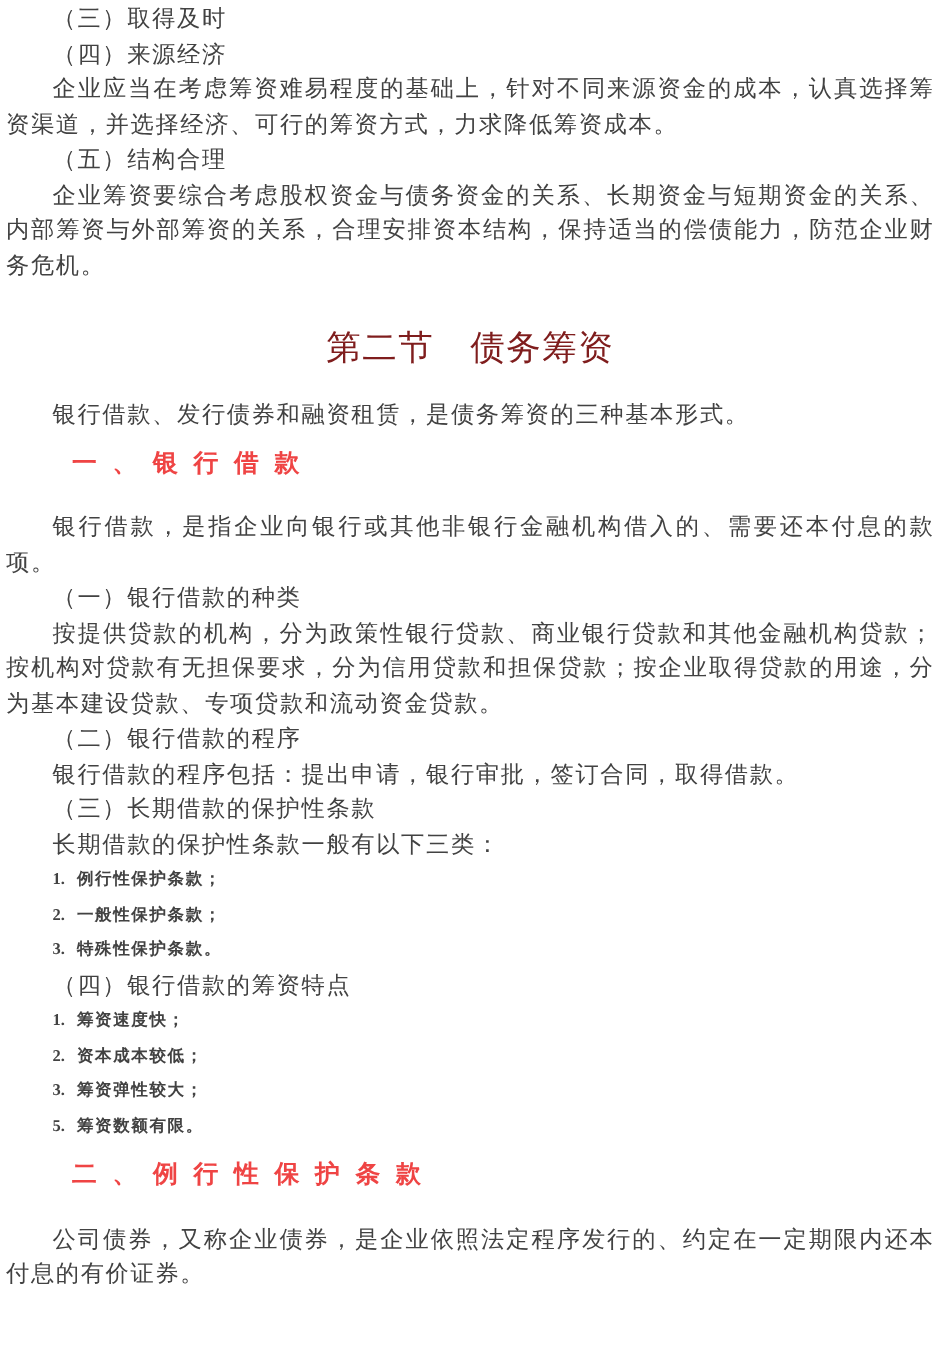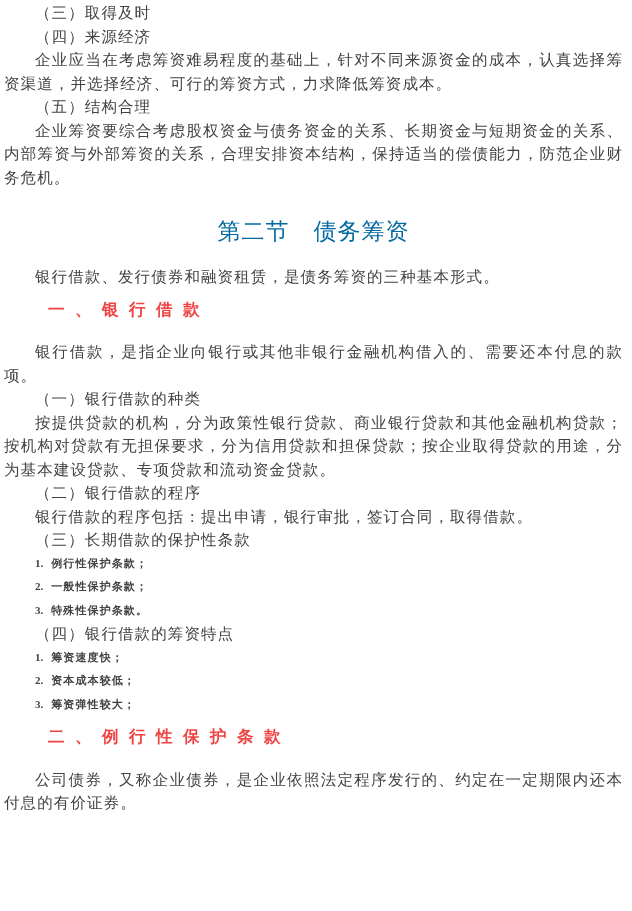--- a/index.html
+++ b/index.html
@@ -39,21 +39,21 @@
     letter-spacing: 0;
     margin-right: 8px;
   }
   .section-title {
     margin: 28px 0 18px 0;
     font-size: 23px;
     line-height: 30px;
     letter-spacing: 1px;
     text-align: center;
     font-weight: normal;
-    color: #0369a1;
+    color: #7f1d1d;
   }
   .bold-heading {
     margin: 9px 0 19px 44px;
     font-family: "Liberation Sans", sans-serif;
     font-weight: 700;
     font-size: 16.5px;
     line-height: 23.5px;
     letter-spacing: 10.5px;
     color: #ef4444;
   }
@@ -70,23 +70,25 @@
       <div class="para">企业筹资要综合考虑股权资金与债务资金的关系、长期资金与短期资金的关系、内部筹资与外部筹资的关系，合理安排资本结构，保持适当的偿债能力，防范企业财务危机。</div>
       <h2 class="section-title">第二节　债务筹资</h2>
       <div class="para">银行借款、发行债券和融资租赁，是债务筹资的三种基本形式。</div>
       <div class="bold-heading">一、银行借款</div>
       <div class="para">银行借款，是指企业向银行或其他非银行金融机构借入的、需要还本付息的款项。</div>
       <div class="item-heading">（一）银行借款的种类</div>
       <div class="para">按提供贷款的机构，分为政策性银行贷款、商业银行贷款和其他金融机构贷款；按机构对贷款有无担保要求，分为信用贷款和担保贷款；按企业取得贷款的用途，分为基本建设贷款、专项贷款和流动资金贷款。</div>
       <div class="item-heading">（二）银行借款的程序</div>
       <div class="para">银行借款的程序包括：提出申请，银行审批，签订合同，取得借款。</div>
       <div class="item-heading">（三）长期借款的保护性条款</div>
+      <div class="para">长期借款的保护性条款一般有以下三类：</div>
       <div class="numbered-item"><span class="num">1.</span><span>例行性保护条款；</span></div>
       <div class="numbered-item"><span class="num">2.</span><span>一般性保护条款；</span></div>
       <div class="numbered-item"><span class="num">3.</span><span>特殊性保护条款。</span></div>
       <div class="item-heading">（四）银行借款的筹资特点</div>
       <div class="numbered-item"><span class="num">1.</span><span>筹资速度快；</span></div>
       <div class="numbered-item"><span class="num">2.</span><span>资本成本较低；</span></div>
       <div class="numbered-item"><span class="num">3.</span><span>筹资弹性较大；</span></div>
+      <div class="numbered-item"><span class="num">5.</span><span>筹资数额有限。</span></div>
       <div class="bold-heading">二、例行性保护条款</div>
       <div class="para">公司债券，又称企业债券，是企业依照法定程序发行的、约定在一定期限内还本付息的有价证券。</div>
     </main>
 </div>
 
 </body></html>

